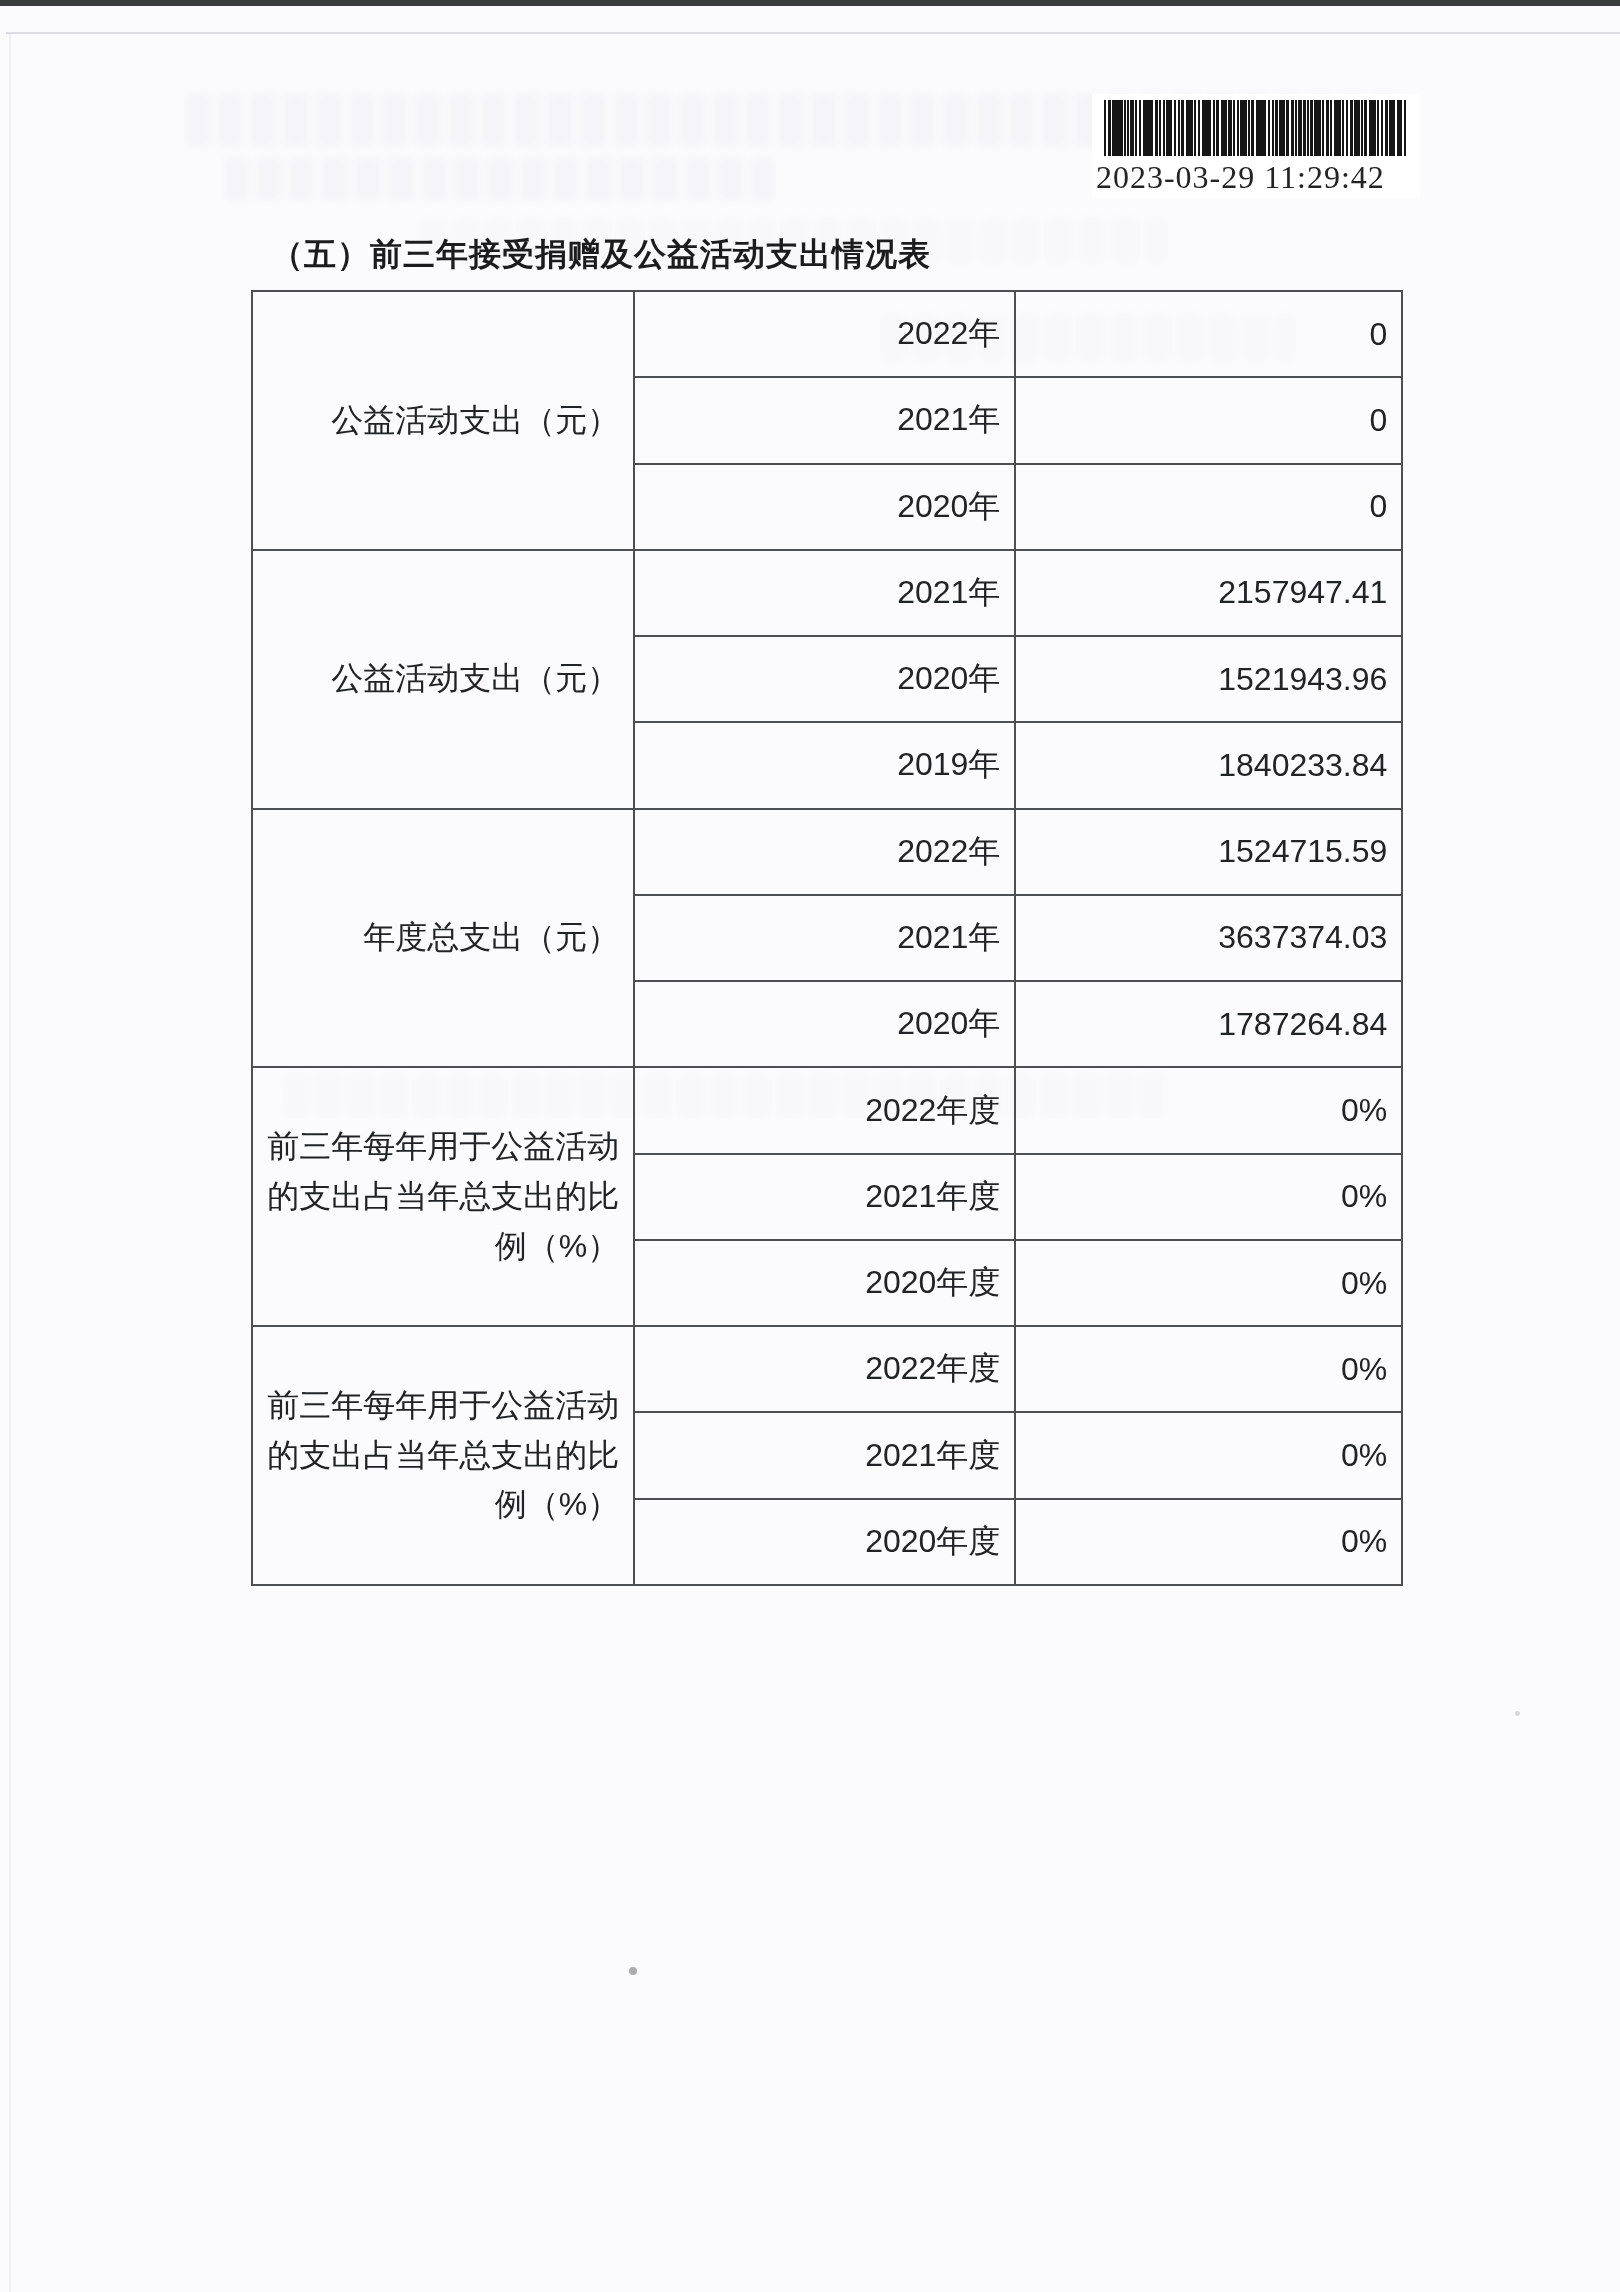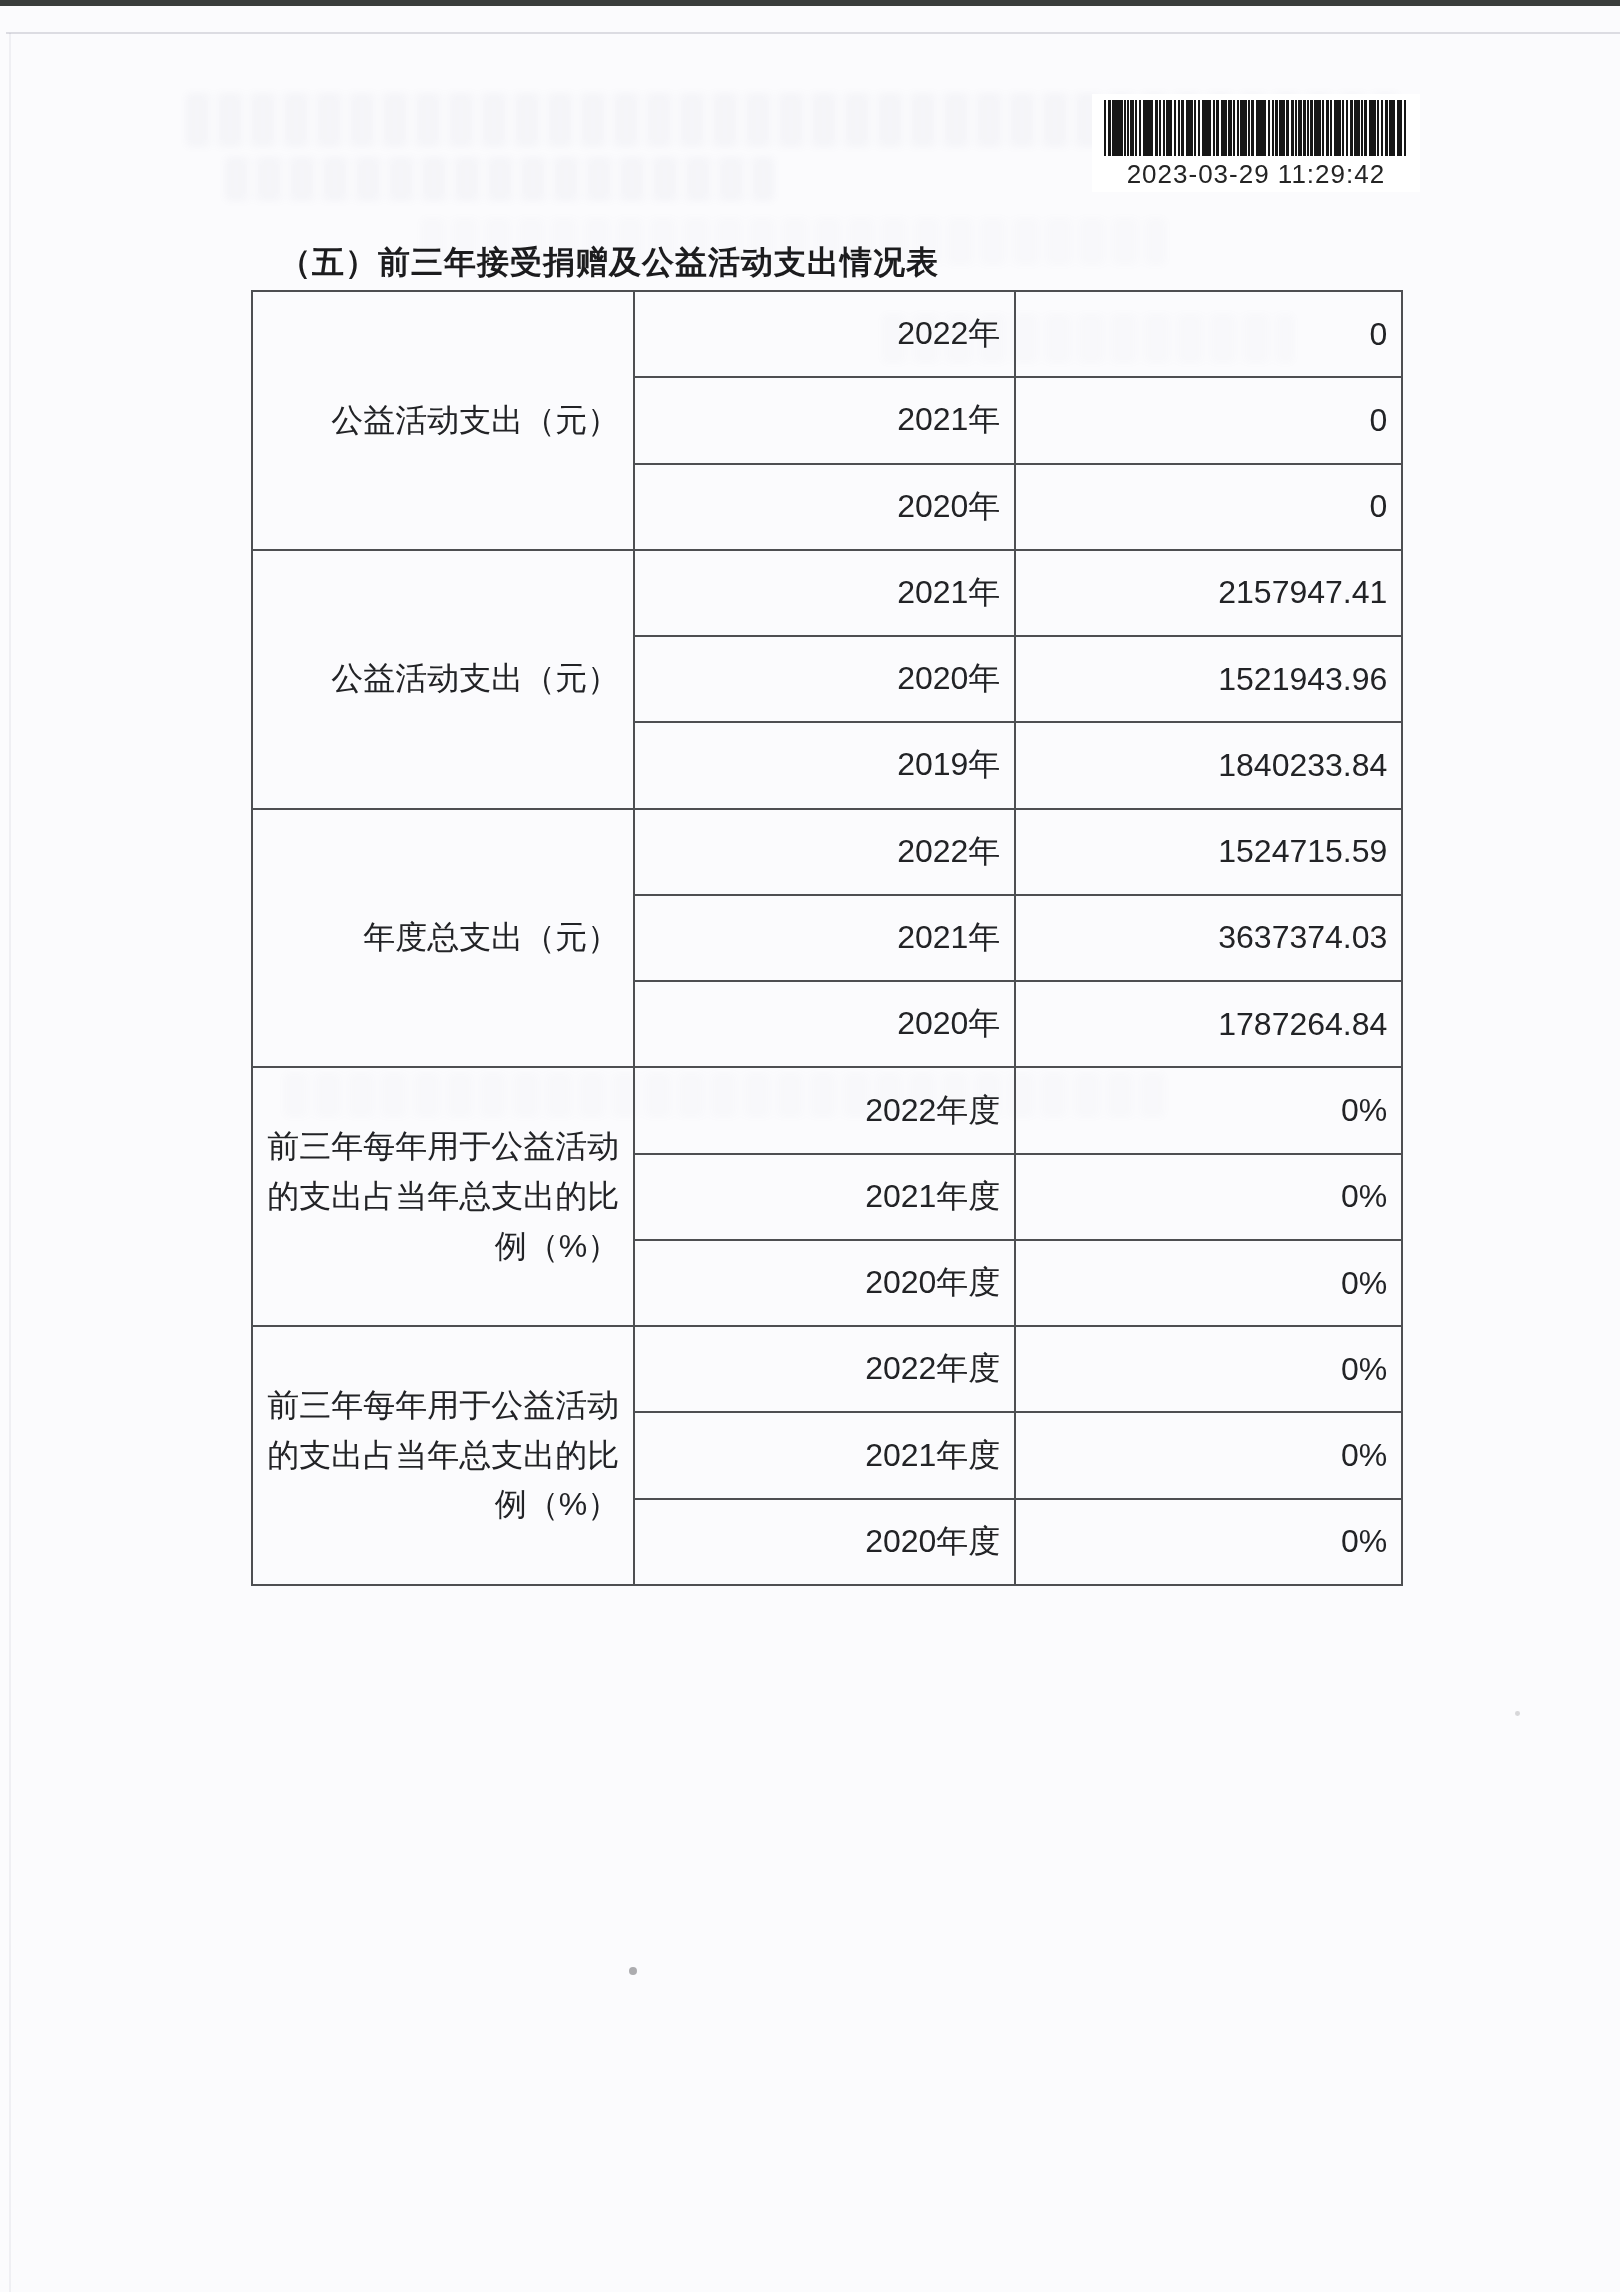--- a/index.html
+++ b/index.html
@@ -41,26 +41,26 @@
   .barcode{
     width:304px;height:56px;margin:0 auto;
     background-image:
       repeating-linear-gradient(90deg,#161616 0 2px,transparent 2px 3.9px),
       repeating-linear-gradient(90deg,#161616 0 1px,transparent 1px 5.9px),
       repeating-linear-gradient(90deg,transparent 0 7.8px,#161616 7.8px 11.8px,transparent 11.8px 18.6px),
       repeating-linear-gradient(90deg,transparent 0 13.7px,#161616 13.7px 15.7px,transparent 15.7px 28px);
   }
   .barcode-timestamp{
     margin-top:2.9px;
-    font-family:Liberation Sans, sans-serif;
-    font-size:26px;letter-spacing:1px;
-    color:#242424;text-align:center;white-space:nowrap;
+    font-family:Liberation Serif, serif;
+    font-size:32px;letter-spacing:1px;
+    color:#242424;white-space:nowrap;
   }
   .doc-title{
-    position:absolute;left:271px;top:233px;margin:8px;
+    position:absolute;left:271px;top:233px;margin:0;
     font-size:32px;font-weight:bold;color:#1c1c1e;
     letter-spacing:1px;white-space:nowrap;
   }
   table.tbl{
     position:absolute;left:251px;top:290px;
     width:1151px;height:1296px;
     border-collapse:collapse;table-layout:fixed;
     background:transparent;
   }
   table.tbl td{

